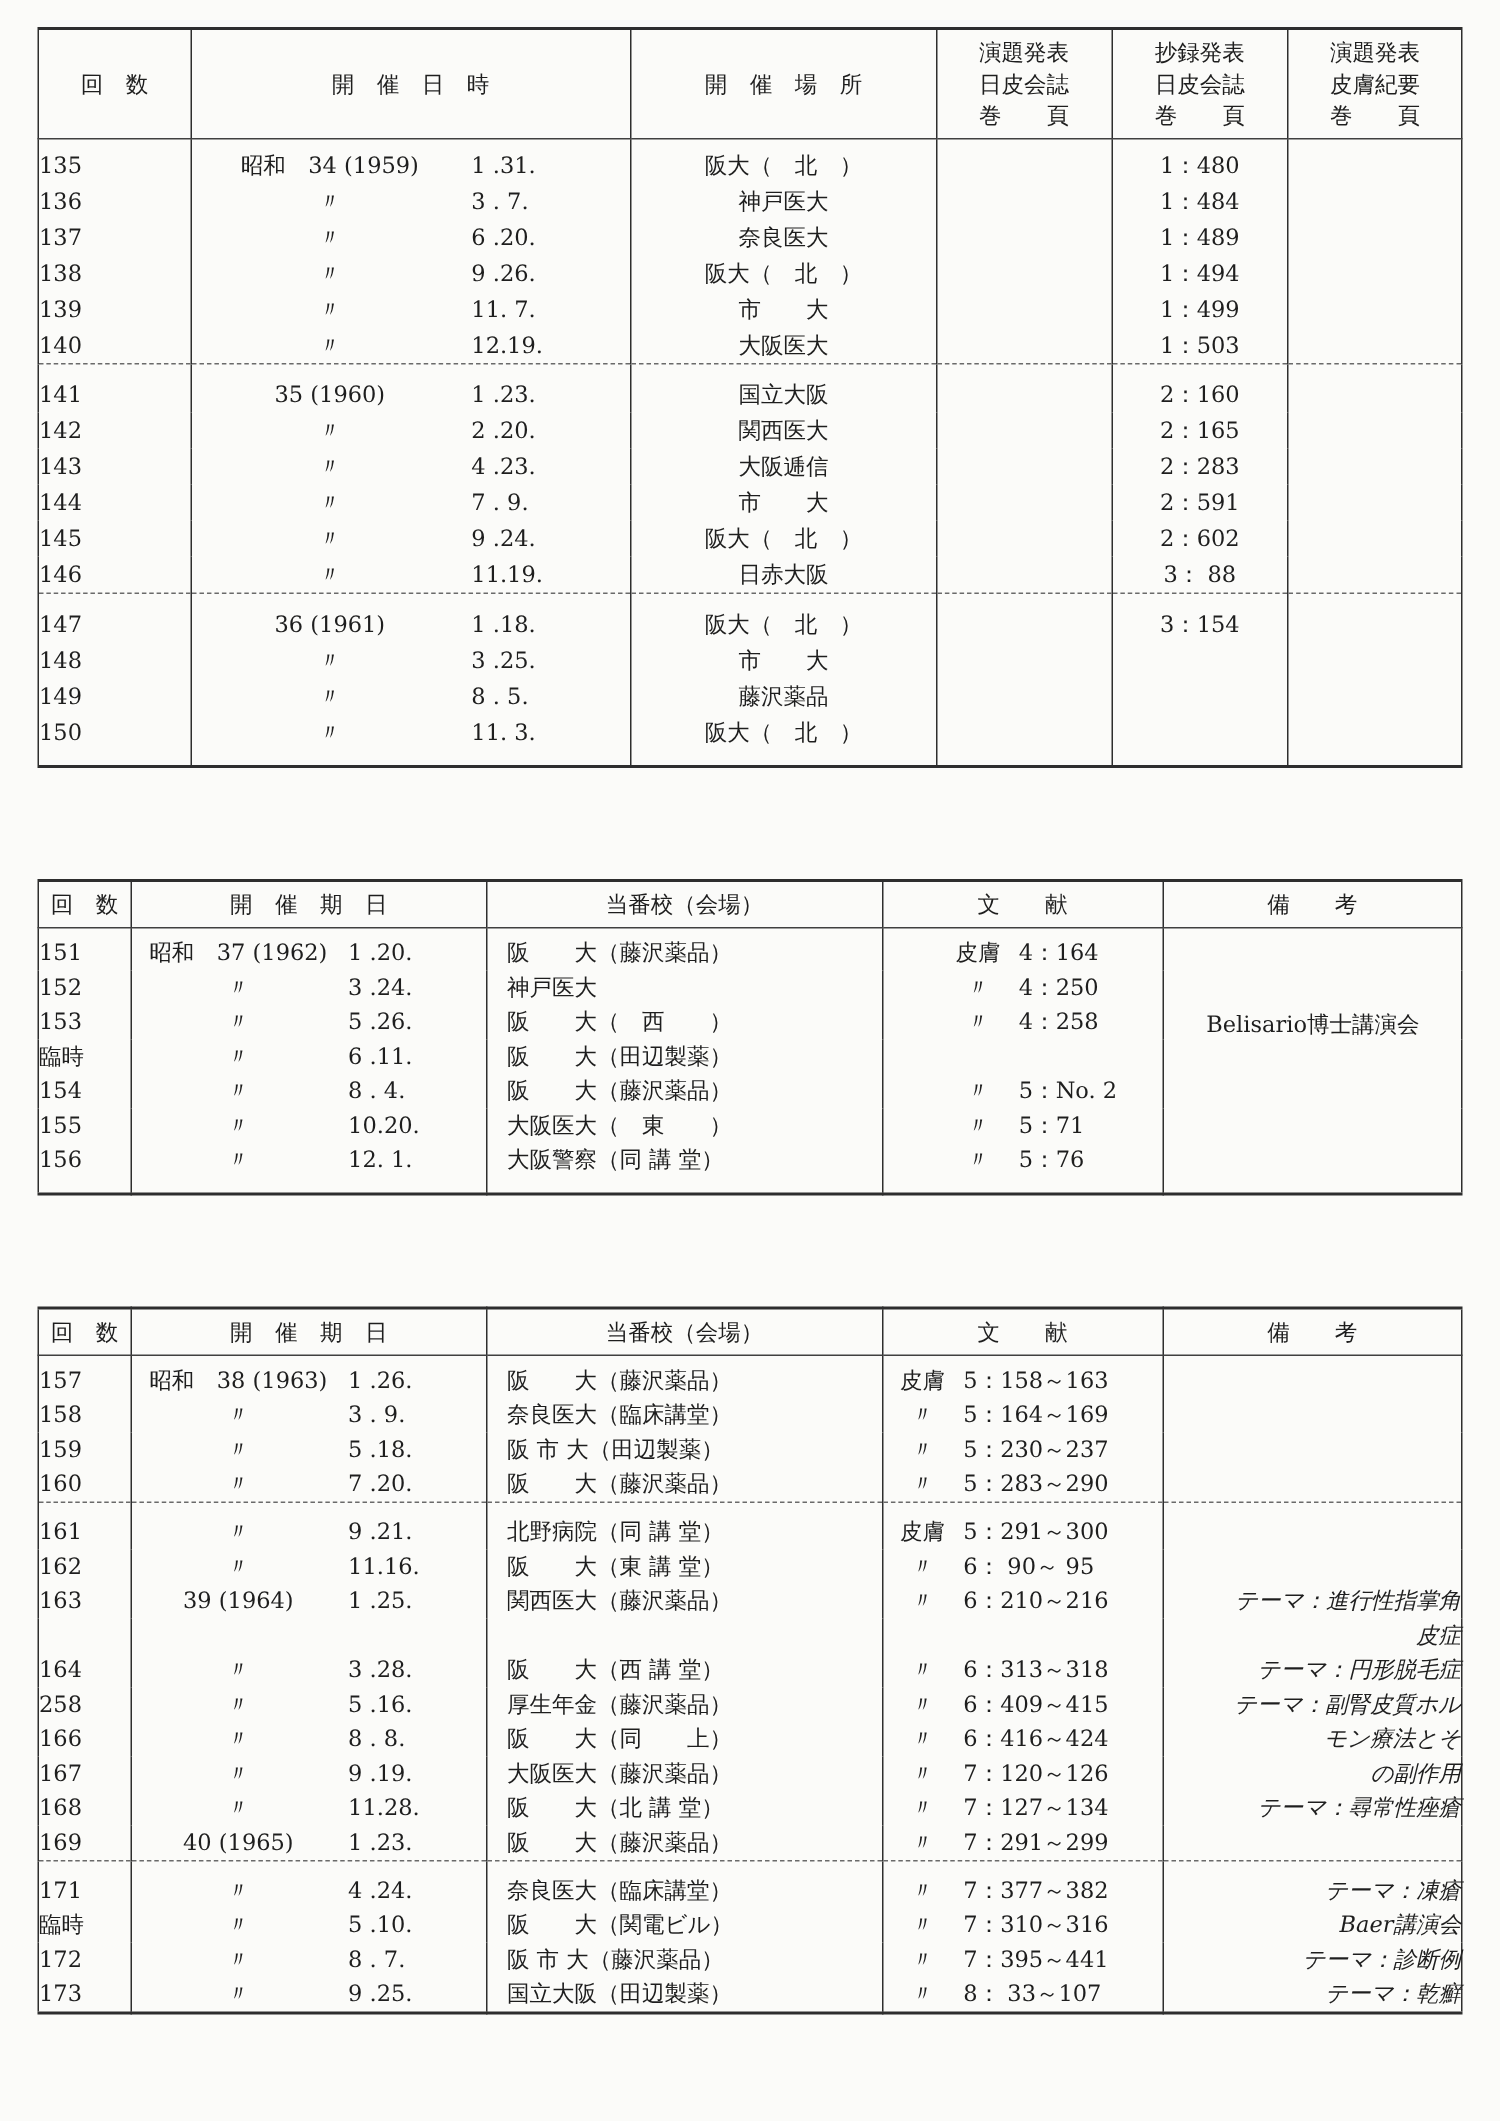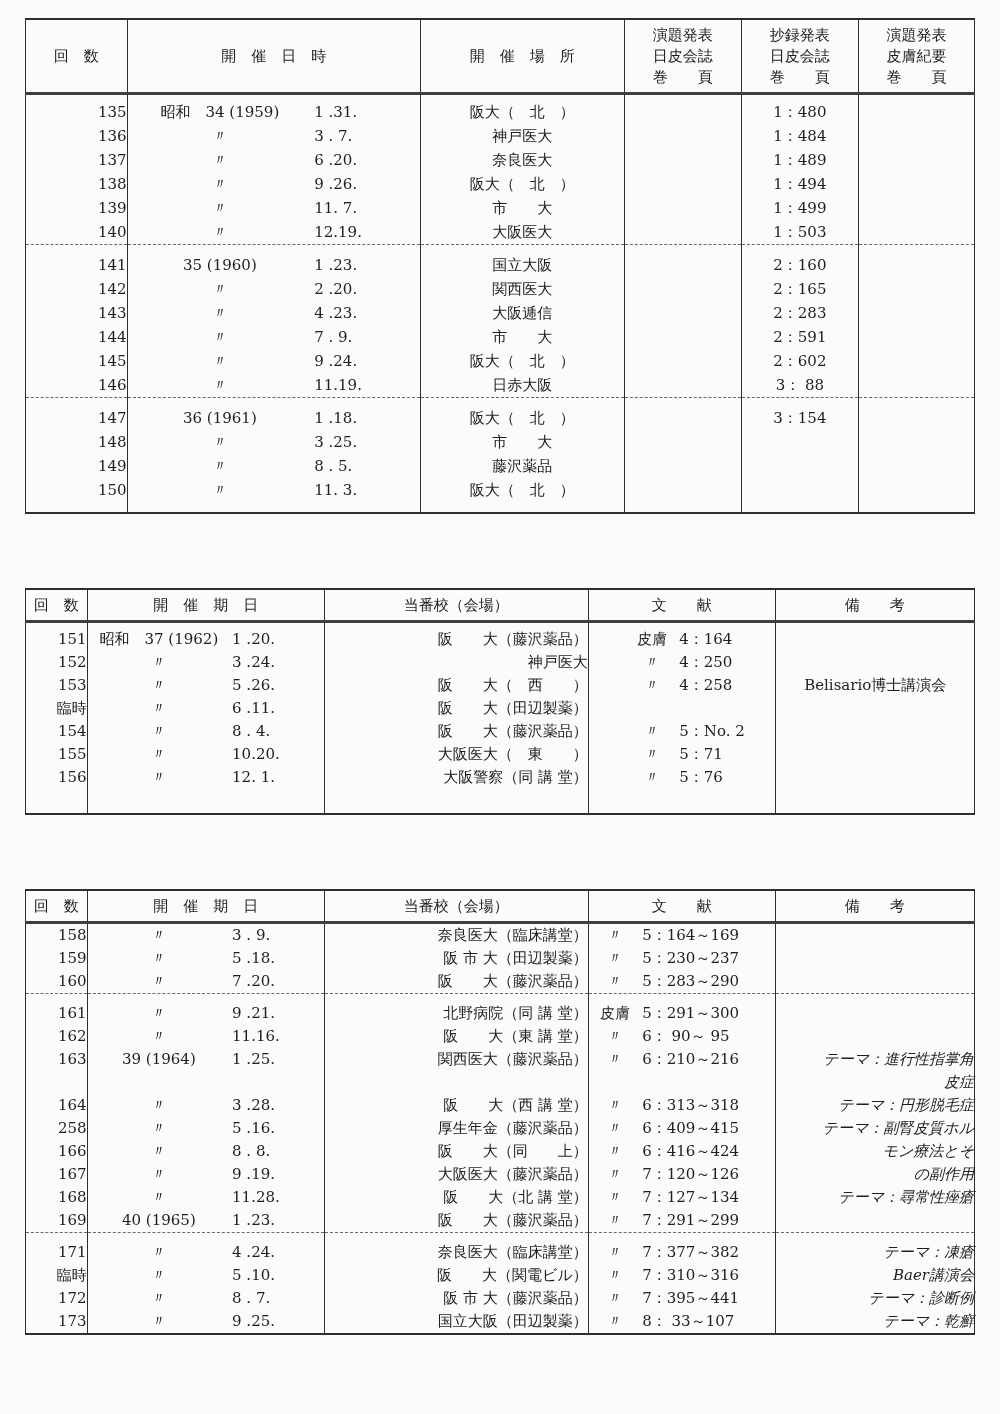--- a/index.html
+++ b/index.html
@@ -7,42 +7,42 @@
     width:1000px;height:1414px;overflow:hidden;box-sizing:border-box;
     background:#fbfbf9;color:#1e1e1e;
     font-family:"DejaVu Serif","Liberation Serif",serif;
     font-size:15px;
   }
   .sheet{position:relative;padding:18px 25px 0 25px;}
   table{border-collapse:collapse;width:100%;table-layout:fixed;}
   table{border:1px solid #2e2e2e;border-top:2px solid #2e2e2e;border-bottom:2px solid #2e2e2e;}
   th{border:1px solid #2e2e2e;font-weight:normal;vertical-align:middle;text-align:center;padding:0;}
   td{border-left:1px solid #2e2e2e;border-right:1px solid #2e2e2e;padding:0;vertical-align:top;}
-  thead th{border-bottom:3px solid #404040;}
+  thead th{border-bottom:1px solid #404040;}
 
   
   .t1 th{height:72px;line-height:21px;}
   .t1 td{line-height:24px;}
   
   .t2 th,.t3 th{height:30px;line-height:30px;}
   .t2 td{line-height:23px;}
   .t3 td{line-height:23px;}
 
   tr.first td{padding-top:5px;}
   tr.sep td{border-top:1px dashed #6a6a6a;padding-top:8px;}
-  tbody tr.last td{padding-bottom:24px;}
+  tbody tr.last td{padding-bottom:10px;}
   .t1 tbody tr.last td{padding-bottom:10px;}
 
-  .c-no{text-align:right;}
+  .c-no{text-align:left;}
   .dt{display:flex;}
   .dt .year{flex:1.55;text-align:center;white-space:pre;}
   .dt .md{flex:1;text-align:left;white-space:pre;padding-left:2px;}
   .t1 .dt .year{flex:1.75;}
   .c-place{text-align:center;white-space:pre;}
-  .c-school{text-align:right;white-space:pre;padding-left:13px;}
+  .c-school{text-align:left;white-space:pre;padding-left:13px;}
   .c-num{text-align:center;white-space:pre;}
   .bunken{display:flex;}
   .bunken .mark{display:inline-block;width:2.3em;text-align:center;flex:none;}
   .bunken .val{white-space:pre;padding-left:10px;}
   .t2 .bunken{padding-left:46px;}
   .t3 .bunken{padding-left:9px;}
   .c-biko{text-align:right;white-space:pre;padding-left:7px;font-style:italic;}
 
   .t2wrap{position:relative;margin-top:74px;}
   .t3wrap{margin-top:74px;}
@@ -478,20 +478,37 @@
         <tr>
           <th>回　数</th>
           <th>開　催　期　日</th>
           <th>当番校（会場）</th>
           <th>文　　献</th>
           <th>備　　考</th>
         </tr>
       </thead>
       <tbody>
 
+          <tr class="first">
+            <td class="c-no">157</td>
+            <td>
+              <div class="dt">
+                <span class="year">昭和　38 (1963)</span>
+                <span class="md">1 .26.</span>
+              </div>
+            </td>
+            <td class="c-school">阪　　大（藤沢薬品）</td>
+            <td>
+              <div class="bunken">
+                <span class="mark">皮膚</span>
+                <span class="val">5：158～163</span>
+              </div>
+            </td>
+            <td class="c-biko"></td>
+          </tr>
 
           <tr>
             <td class="c-no">158</td>
             <td>
               <div class="dt">
                 <span class="year">〃</span>
                 <span class="md">3 . 9.</span>
               </div>
             </td>
             <td class="c-school">奈良医大（臨床講堂）</td>

